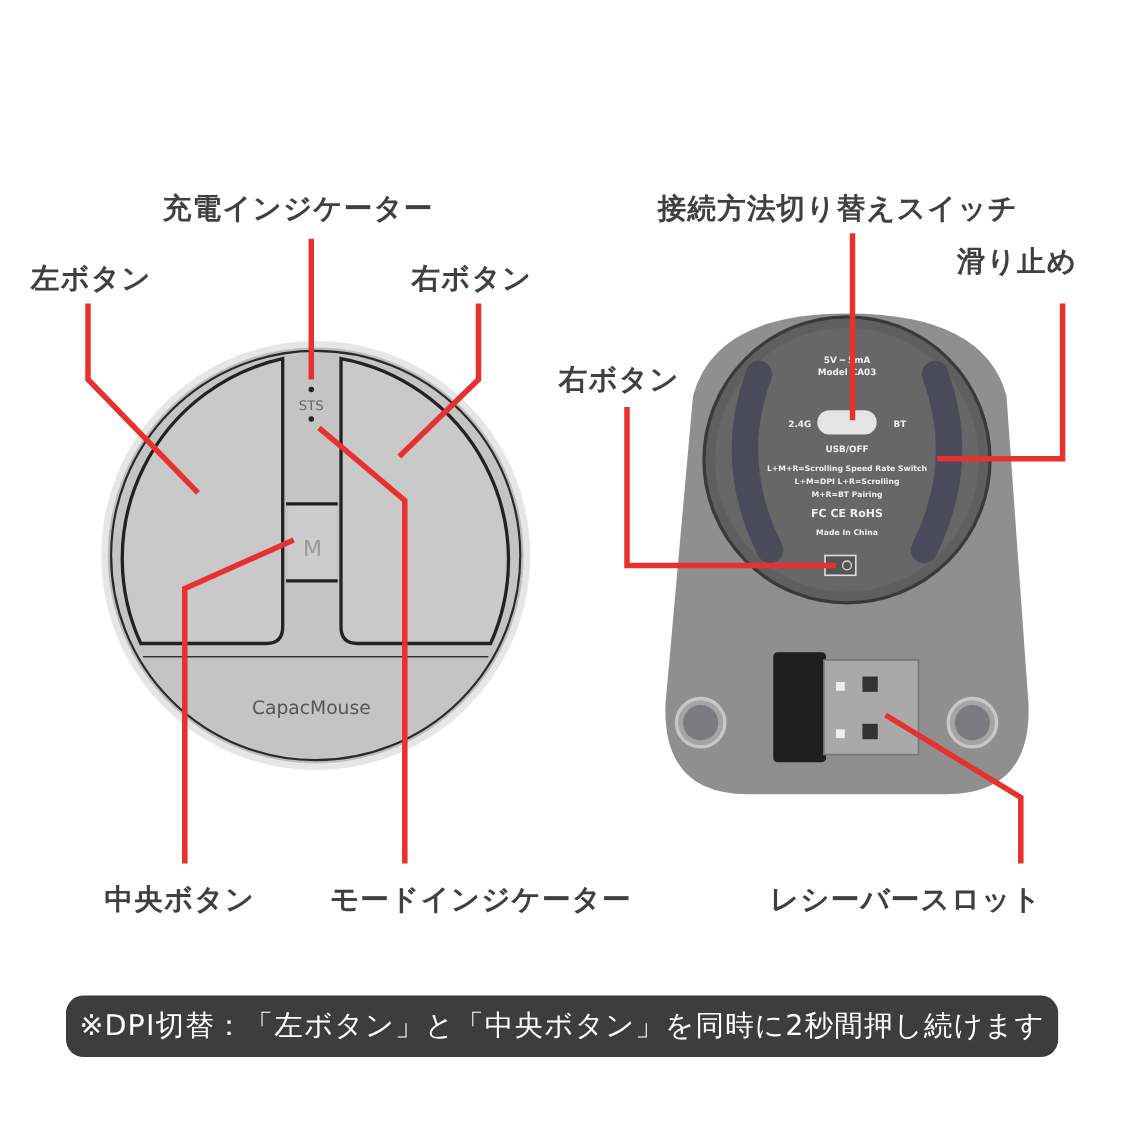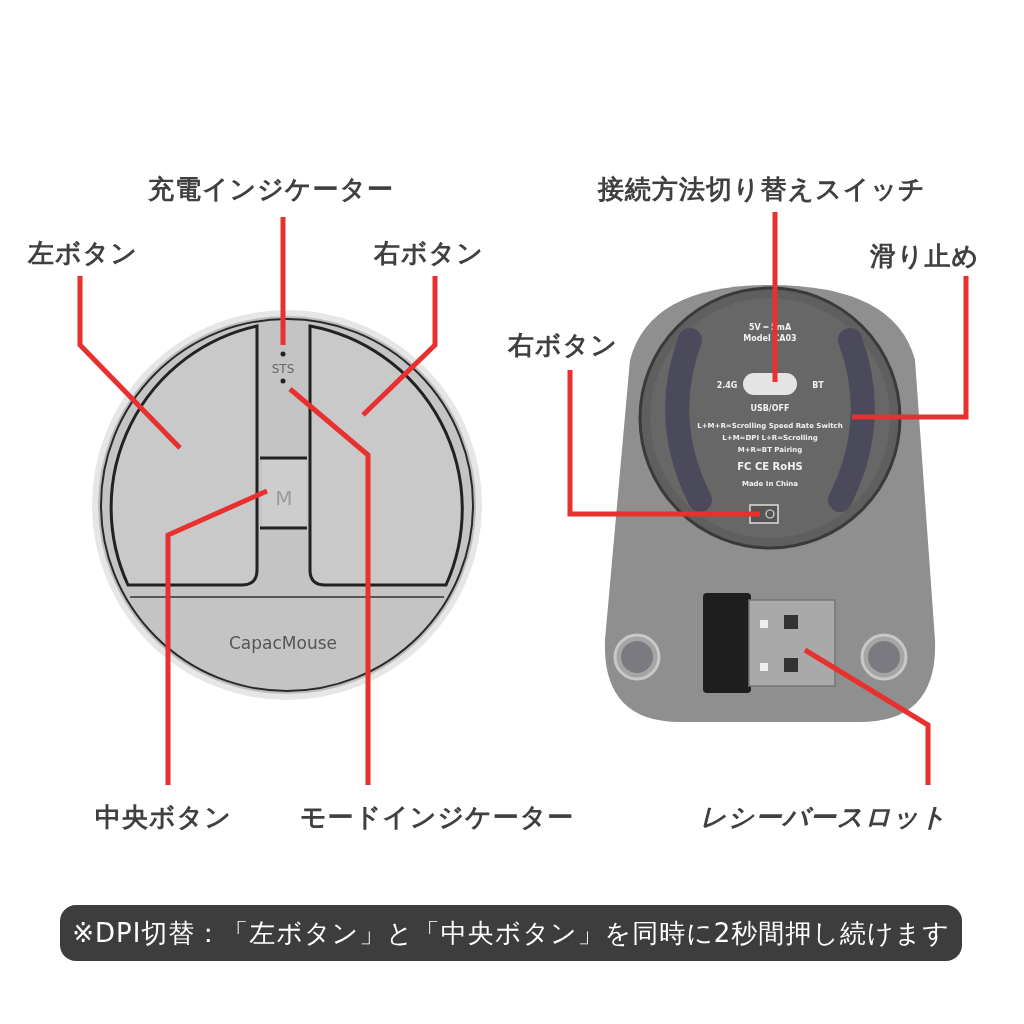--- a/index.html
+++ b/index.html
@@ -95,17 +95,17 @@
     <polyline points="928,785 928,725 805,650"></polyline>
   </g>
 </svg>
 
 <div class="label" style="left:148px; top:172px;">充電インジケーター</div>
 <div class="label" style="left:28px; top:236px;">左ボタン</div>
 <div class="label" style="left:374px; top:236px;text-align:right;">右ボタン</div>
 <div class="label" style="left:95px; top:800px;">中央ボタン</div>
 <div class="label" style="left:290px; top:800px;margin-left:10px;">モードインジケーター</div>
 <div class="label" style="left:598px; top:172px;">接続方法切り替えスイッチ</div>
-<div class="label" style="left:870px; top:239px;">滑り止め</div>
+<div class="label" style="left:870px; top:220px;">滑り止め</div>
 <div class="label" style="left:508px; top:328px;">右ボタン</div>
-<div class="label" style="left:700px; top:800px;font-style:italic;">レシーバースロット</div>
+<div class="label" style="left:700px; top:800px;">レシーバースロット</div>
 
 <div class="note">※DPI切替：「左ボタン」と「中央ボタン」を同時に2秒間押し続けます</div>
 
 </body></html>

